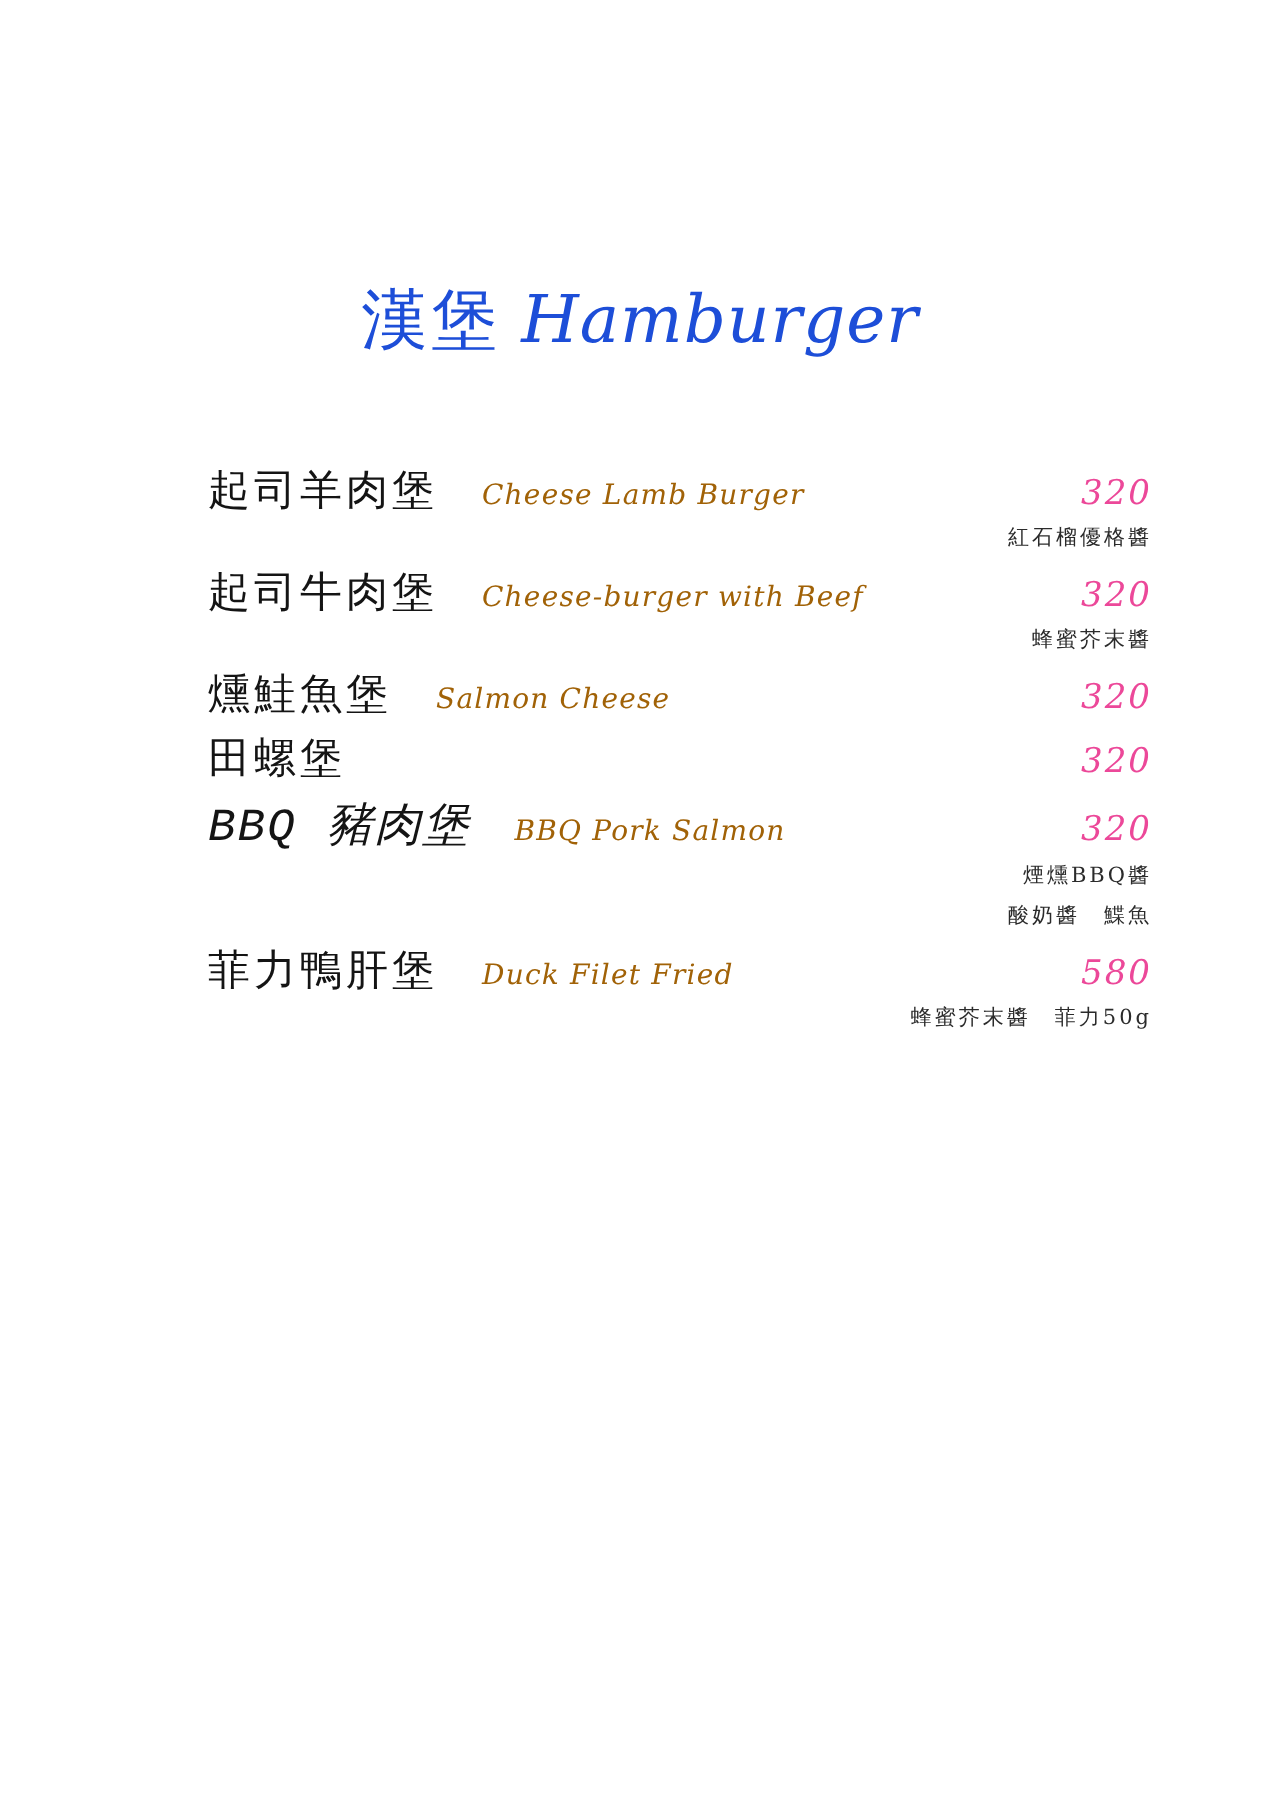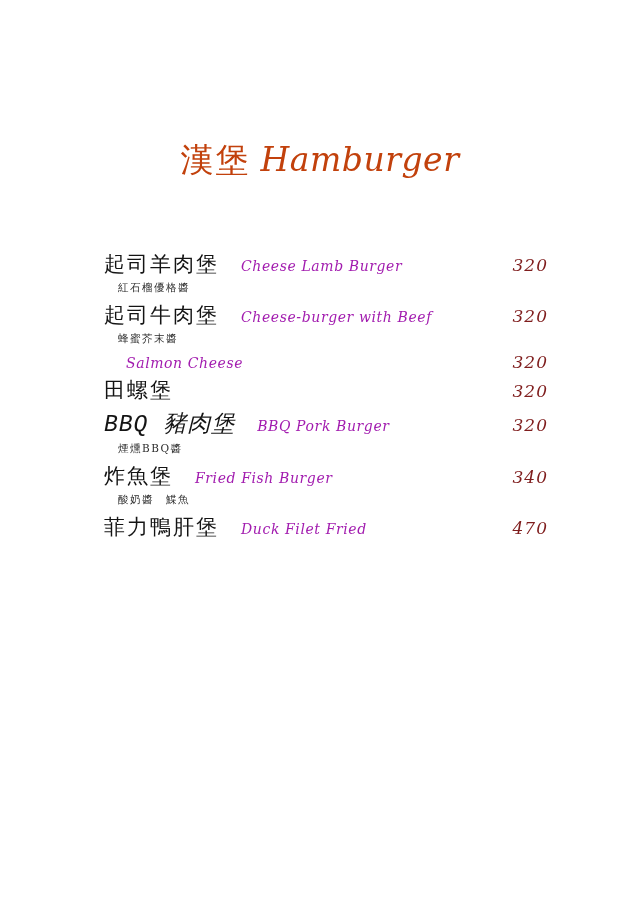--- a/index.html
+++ b/index.html
@@ -20,38 +20,38 @@
     height: 905px;
     box-sizing: border-box;
   }
   .menu-title {
     text-align: center;
     margin-top: 138px;
     font-size: 34px;
     letter-spacing: 1px;
     font-family: "DejaVu Serif", serif;
     font-style: italic;
-    color: #c2410c;
+    color: #1d4ed8;
     white-space: nowrap;
   }
   .menu-title .cjk {
     font-style: normal;
     font-family: "DejaVu Serif", serif;
     font-size: 33px;
     letter-spacing: 2px;
     padding-right: 10px;
   }
   .menu-title .latin {
     font-style: italic;
     font-size: 33px;
     letter-spacing: 0.5px;
   }
   .items {
-    margin-top: 67px;
-    padding: 0 92px 0 104px;
+    margin-top: 48px;
+    padding: 0 64px 0 104px;
   }
   .item {
     margin-bottom: 4px;
   }
   .item-main {
     display: flex;
     align-items: baseline;
     width: 100%;
   }
   .name-cjk {
@@ -63,44 +63,45 @@
   }
   .name-cjk.bbq {
     font-style: italic;
     font-size: 23px;
     letter-spacing: 1px;
     font-family: Liberation Mono, monospace;
   }
   .name-en {
     font-style: italic;
     font-size: 14px;
-    color: #a21caf;
+    color: #a16207;
     margin-left: 22px;
     letter-spacing: 0.6px;
     white-space: nowrap;
     font-family: "DejaVu Serif", serif;
   }
   .spacer {
     flex: 1 1 auto;
   }
   .price {
     font-style: italic;
     font-size: 17px;
-    color: #7f1d1d;
+    color: #ec4899;
     letter-spacing: 1px;
     font-family: "DejaVu Serif", serif;
     white-space: nowrap;
   }
   .sauce {
     font-family: "DejaVu Serif", serif;
     font-size: 10.5px;
     letter-spacing: 1.5px;
     color: #2b2b2b;
     margin: 3px 0 6px 14px;
     white-space: nowrap;
+    text-align: right;
   }
   .sauce .gap {
     display: inline-block;
     width: 12px;
   }
   .row-1 { margin-top: 0; }
 </style>
 </head>
 <body>
 
@@ -131,61 +132,59 @@
         <span class="spacer"></span>
         <span class="price">320</span>
       </div>
       <div class="sauce">
         <span>蜂蜜芥末醬</span>
       </div>
     </div>
 
     <div class="item">
       <div class="item-main">
+        <span class="name-cjk">燻鮭魚堡</span>
         <span class="name-en">Salmon Cheese</span>
         <span class="spacer"></span>
         <span class="price">320</span>
       </div>
     </div>
 
     <div class="item">
       <div class="item-main">
         <span class="name-cjk">田螺堡</span>
         <span class="spacer"></span>
         <span class="price">320</span>
       </div>
     </div>
 
     <div class="item">
       <div class="item-main">
         <span class="name-cjk bbq">BBQ 豬肉堡</span>
-        <span class="name-en">BBQ Pork Burger</span>
+        <span class="name-en">BBQ Pork Salmon</span>
         <span class="spacer"></span>
         <span class="price">320</span>
       </div>
       <div class="sauce">
         <span>煙燻BBQ醬</span>
       </div>
     </div>
 
     <div class="item">
-      <div class="item-main">
-        <span class="name-cjk">炸魚堡</span>
-        <span class="name-en">Fried Fish Burger</span>
-        <span class="spacer"></span>
-        <span class="price">340</span>
-      </div>
       <div class="sauce">
         <span>酸奶醬</span><span class="gap"></span><span>鰈魚</span>
       </div>
     </div>
 
     <div class="item">
       <div class="item-main">
         <span class="name-cjk">菲力鴨肝堡</span>
         <span class="name-en">Duck Filet Fried</span>
         <span class="spacer"></span>
-        <span class="price">470</span>
+        <span class="price">580</span>
+      </div>
+      <div class="sauce">
+        <span>蜂蜜芥末醬</span><span class="gap"></span><span>菲力50g</span>
       </div>
     </div>
 
   </div>
 </div>
 
 </body></html>

